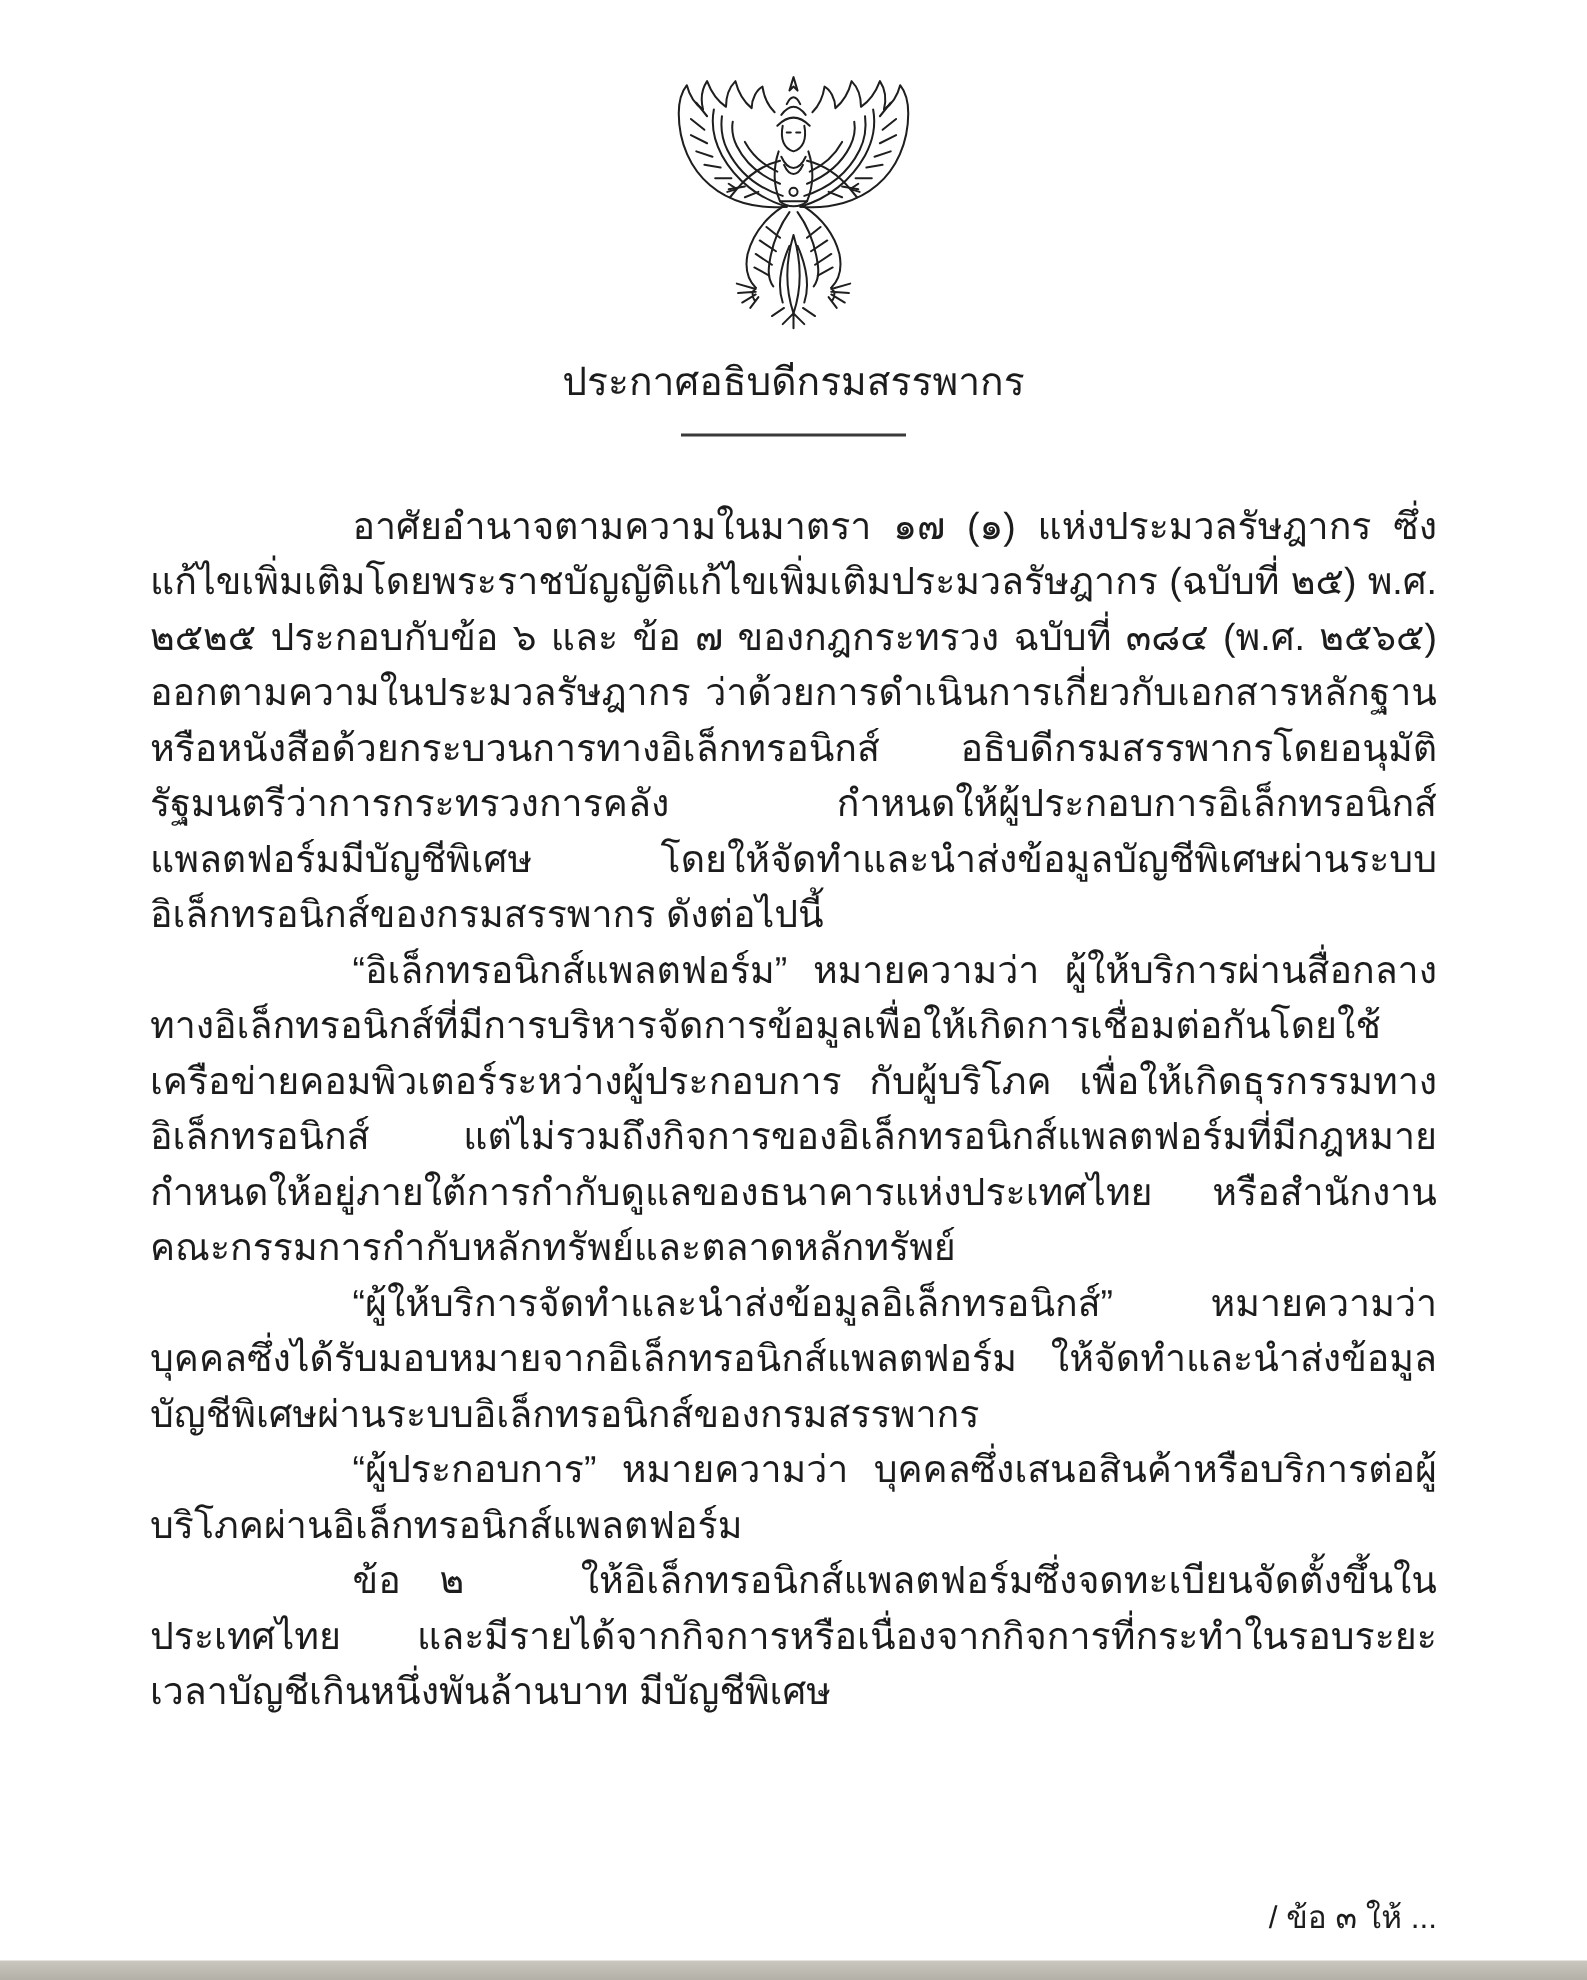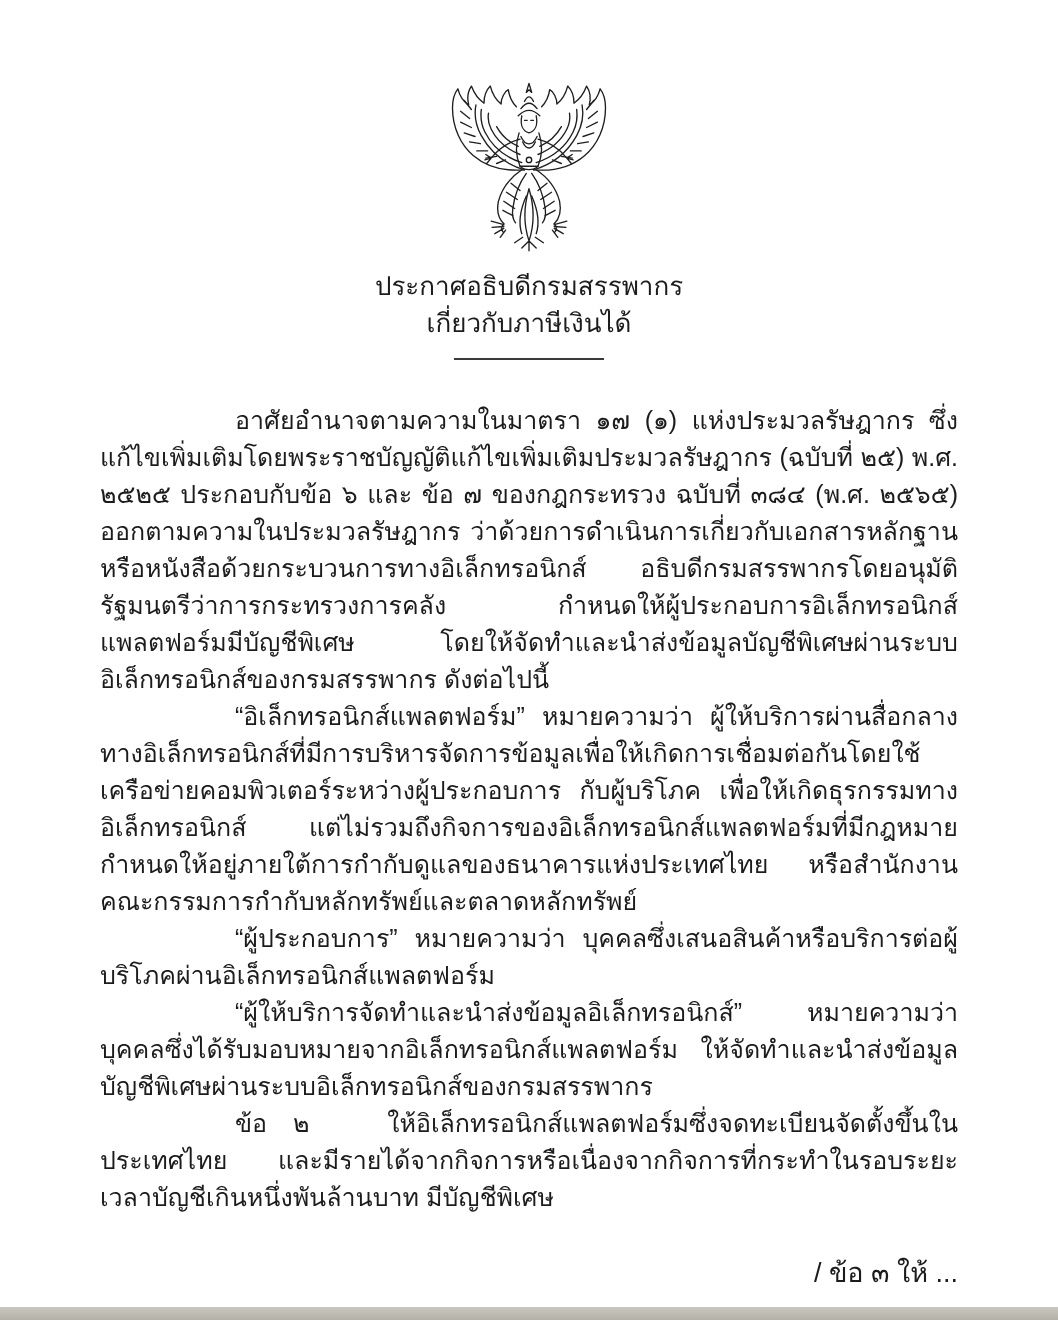--- a/index.html
+++ b/index.html
@@ -12,21 +12,20 @@
     height: 1320px;
     position: relative;
     overflow: hidden;
     font-family: "Liberation Sans", "DejaVu Sans", sans-serif;
     color: #1c1c1c;
   }
   .page {
     position: absolute;
     inset: 0;
     background: #ffffff;
-    margin-top: 32px;
   }
   .emblem-wrap {
     width: 100%;
     padding-top: 50px;
     display: flex;
     justify-content: center;
   }
   .emblem-wrap svg {
     display: block;
   }
@@ -52,21 +51,21 @@
   }
   .doc-body p {
     margin: 0;
     padding: 0;
     text-indent: 135px;
   }
   .continuation {
     position: absolute;
     right: 100px;
     bottom: 26px;
-    font-size: 27px;
+    font-size: 21px;
     white-space: nowrap;
   }
   .bottom-bar {
     position: absolute;
     left: 0;
     right: 0;
     bottom: 0;
     height: 13px;
     background: linear-gradient(#cac7bf, #b3b0a8);
   }
@@ -129,29 +128,28 @@
       <path d="M100,118 C94,138 94,158 100,176 C106,158 106,138 100,118 Z"></path>
       <path d="M97,126 C90,142 88,156 92,168"></path>
       <path d="M103,126 C110,142 112,156 108,168"></path>
       <path d="M100,176 L92,184 M100,176 L100,187 M100,176 L108,184"></path>
       <path d="M93,172 L84,178 M107,172 L116,178"></path>
     </svg>
   </div>
 
   <div class="heading">
     <div>ประกาศอธิบดีกรมสรรพากร</div>
-    <div>เกี่ยวกับภาษีเงินได้</div>
   </div>
 
   <div class="divider"></div>
 
   <div class="doc-body">
       <p>อาศัยอำนาจตามความในมาตรา ๑๗ (๑) แห่งประมวลรัษฎากร ซึ่งแก้ไขเพิ่มเติมโดยพระราชบัญญัติแก้ไขเพิ่มเติมประมวลรัษฎากร (ฉบับที่ ๒๕) พ.ศ. ๒๕๒๕ ประกอบกับข้อ ๖ และ ข้อ ๗ ของกฎกระทรวง ฉบับที่ ๓๘๔ (พ.ศ. ๒๕๖๕) ออกตามความในประมวลรัษฎากร ว่าด้วยการดำเนินการเกี่ยวกับเอกสารหลักฐานหรือหนังสือด้วยกระบวนการทางอิเล็กทรอนิกส์ อธิบดีกรมสรรพากรโดยอนุมัติรัฐมนตรีว่าการกระทรวงการคลัง กำหนดให้ผู้ประกอบการอิเล็กทรอนิกส์แพลตฟอร์มมีบัญชีพิเศษ โดยให้จัดทำและนำส่งข้อมูลบัญชีพิเศษผ่านระบบอิเล็กทรอนิกส์ของกรมสรรพากร ดังต่อไปนี้</p>
       <p>“อิเล็กทรอนิกส์แพลตฟอร์ม” หมายความว่า ผู้ให้บริการผ่านสื่อกลางทางอิเล็กทรอนิกส์ที่มีการบริหารจัดการข้อมูลเพื่อให้เกิดการเชื่อมต่อกันโดยใช้เครือข่ายคอมพิวเตอร์ระหว่างผู้ประกอบการ กับผู้บริโภค เพื่อให้เกิดธุรกรรมทางอิเล็กทรอนิกส์ แต่ไม่รวมถึงกิจการของอิเล็กทรอนิกส์แพลตฟอร์มที่มีกฎหมายกำหนดให้อยู่ภายใต้การกำกับดูแลของธนาคารแห่งประเทศไทย หรือสำนักงานคณะกรรมการกำกับหลักทรัพย์และตลาดหลักทรัพย์</p>
+      <p>“ผู้ให้บริการจัดทำและนำส่งข้อมูลอิเล็กทรอนิกส์” หมายความว่า บุคคลซึ่งได้รับมอบหมายจากอิเล็กทรอนิกส์แพลตฟอร์ม ให้จัดทำและนำส่งข้อมูลบัญชีพิเศษผ่านระบบอิเล็กทรอนิกส์ของกรมสรรพากร</p>
       <p>“ผู้ประกอบการ” หมายความว่า บุคคลซึ่งเสนอสินค้าหรือบริการต่อผู้บริโภคผ่านอิเล็กทรอนิกส์แพลตฟอร์ม</p>
-      <p>“ผู้ให้บริการจัดทำและนำส่งข้อมูลอิเล็กทรอนิกส์” หมายความว่า บุคคลซึ่งได้รับมอบหมายจากอิเล็กทรอนิกส์แพลตฟอร์ม ให้จัดทำและนำส่งข้อมูลบัญชีพิเศษผ่านระบบอิเล็กทรอนิกส์ของกรมสรรพากร</p>
       <p>ข้อ ๒&nbsp;&nbsp;&nbsp;ให้อิเล็กทรอนิกส์แพลตฟอร์มซึ่งจดทะเบียนจัดตั้งขึ้นในประเทศไทย และมีรายได้จากกิจการหรือเนื่องจากกิจการที่กระทำในรอบระยะเวลาบัญชีเกินหนึ่งพันล้านบาท มีบัญชีพิเศษ</p>
     </div>
 
   <div class="continuation">/ ข้อ ๓ ให้ ...</div>
 
   <div class="bottom-bar"></div>
 </div>
 
 </body></html>

